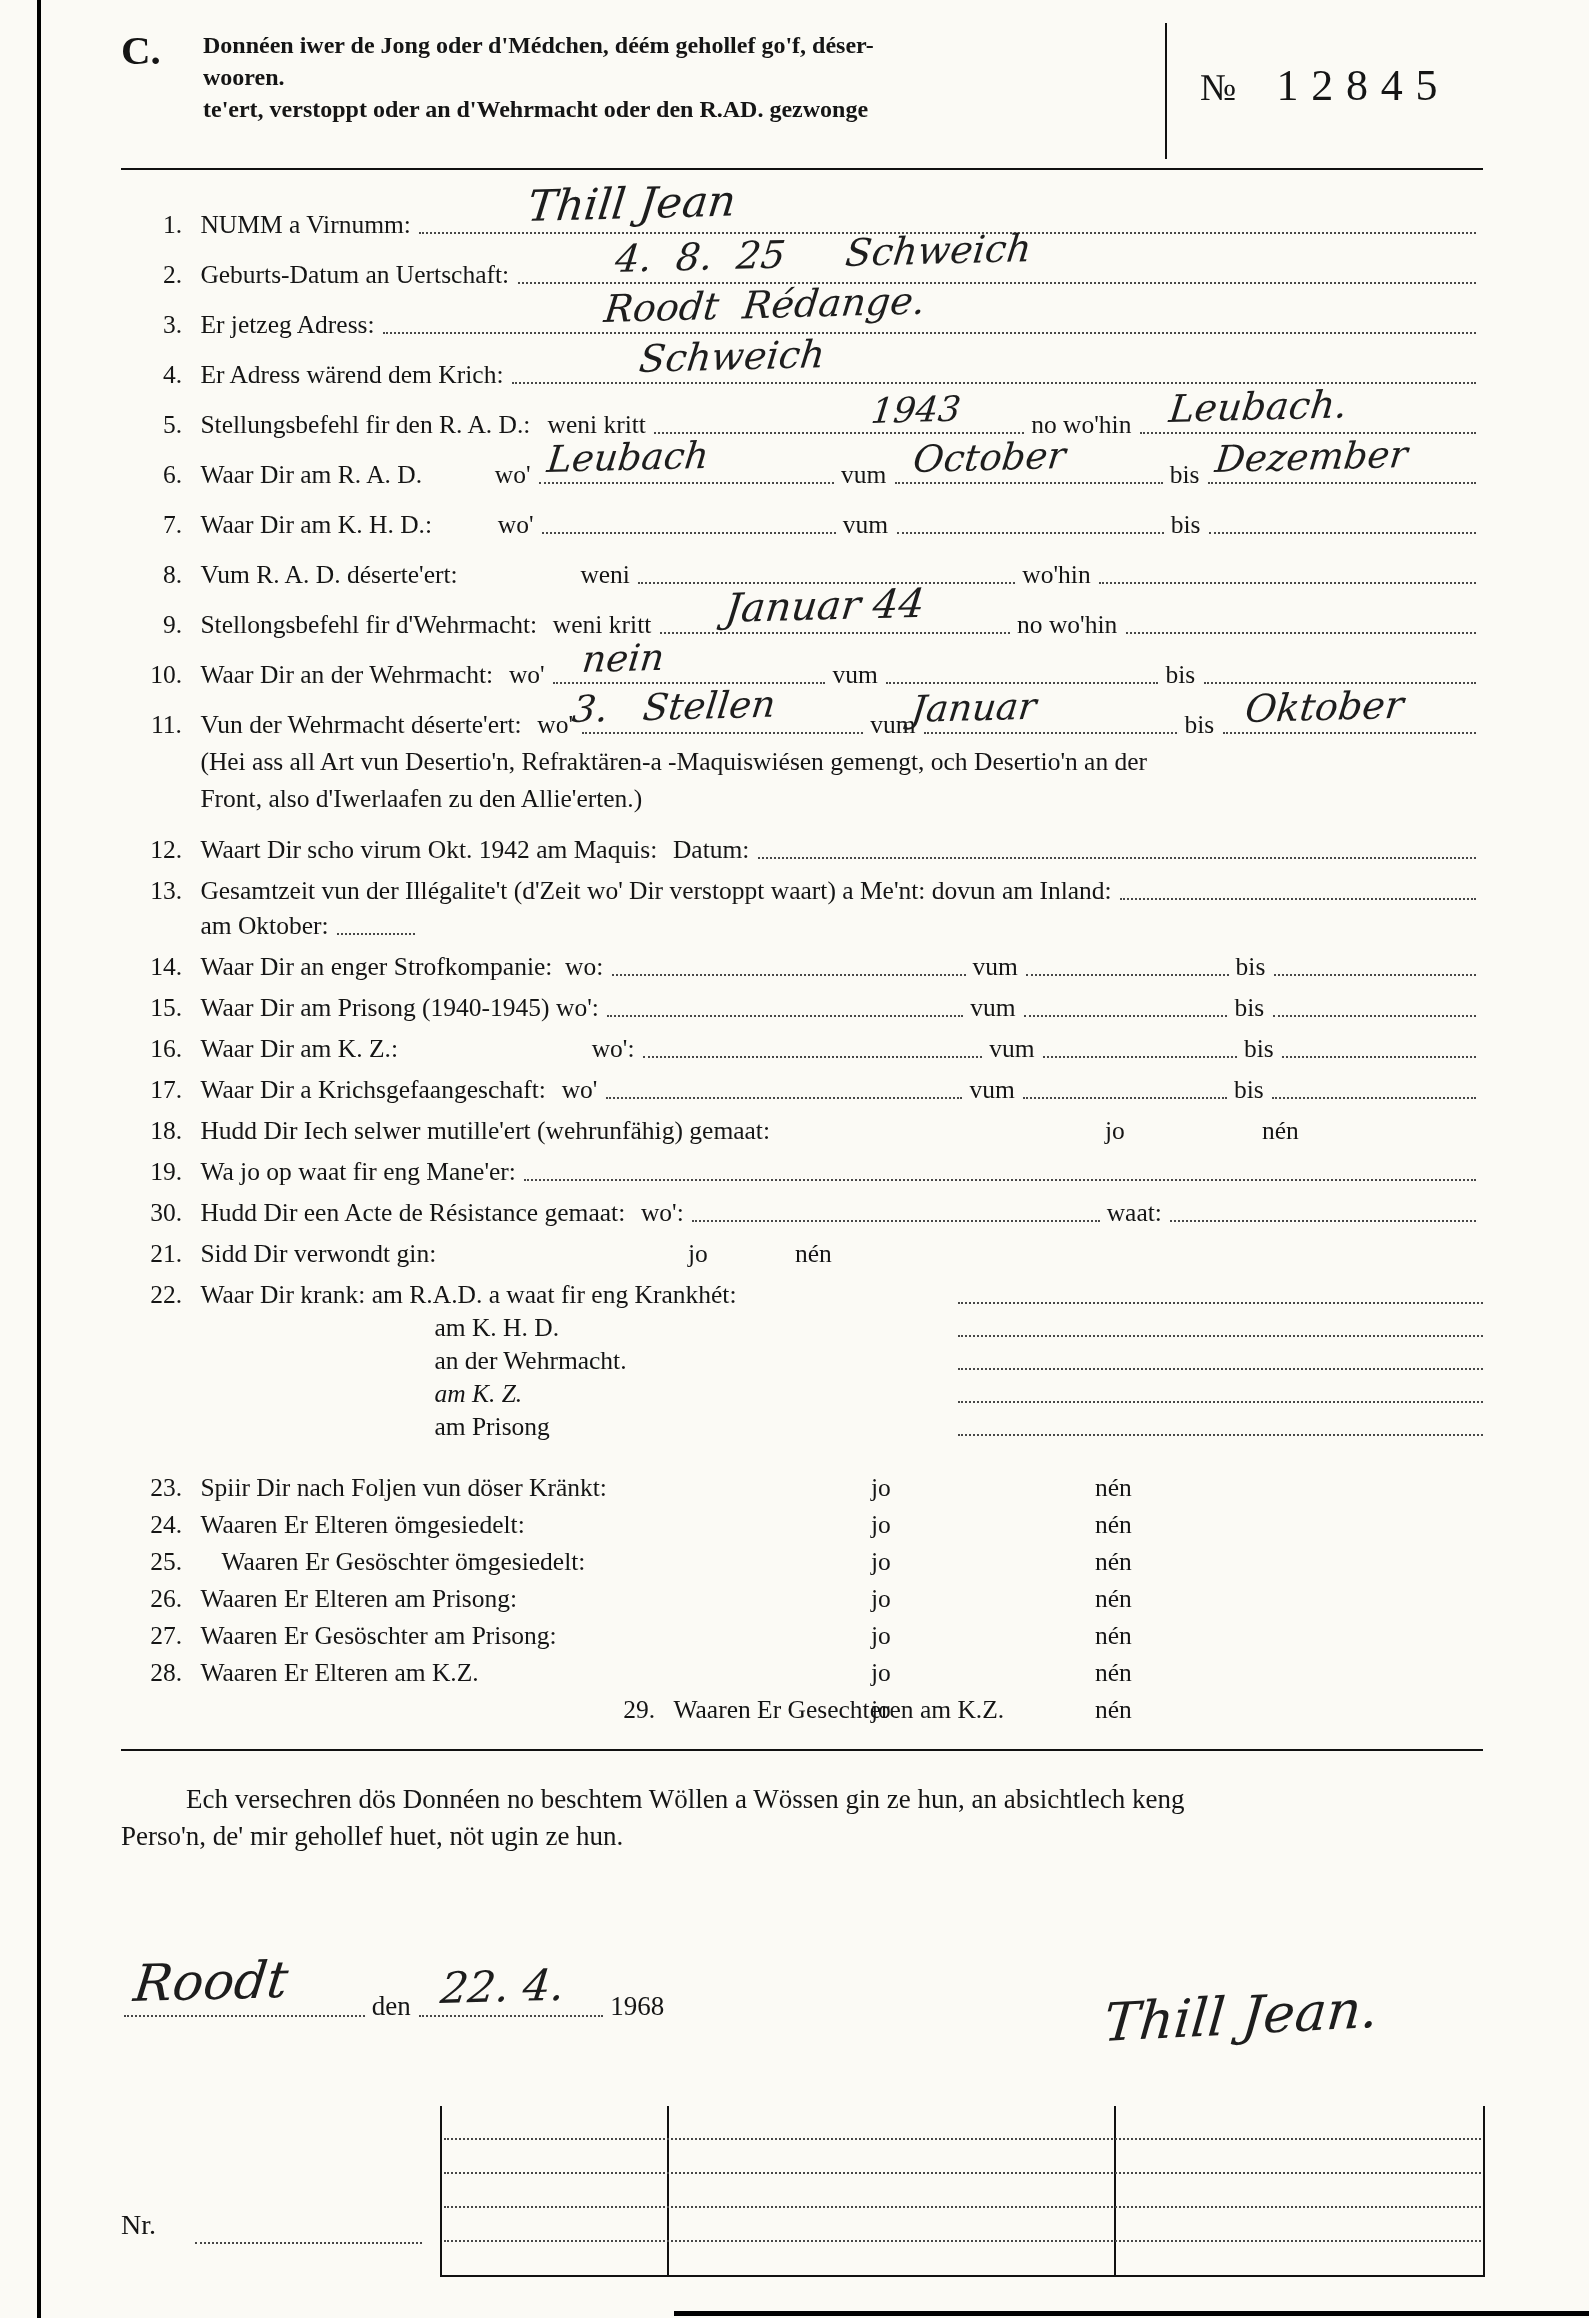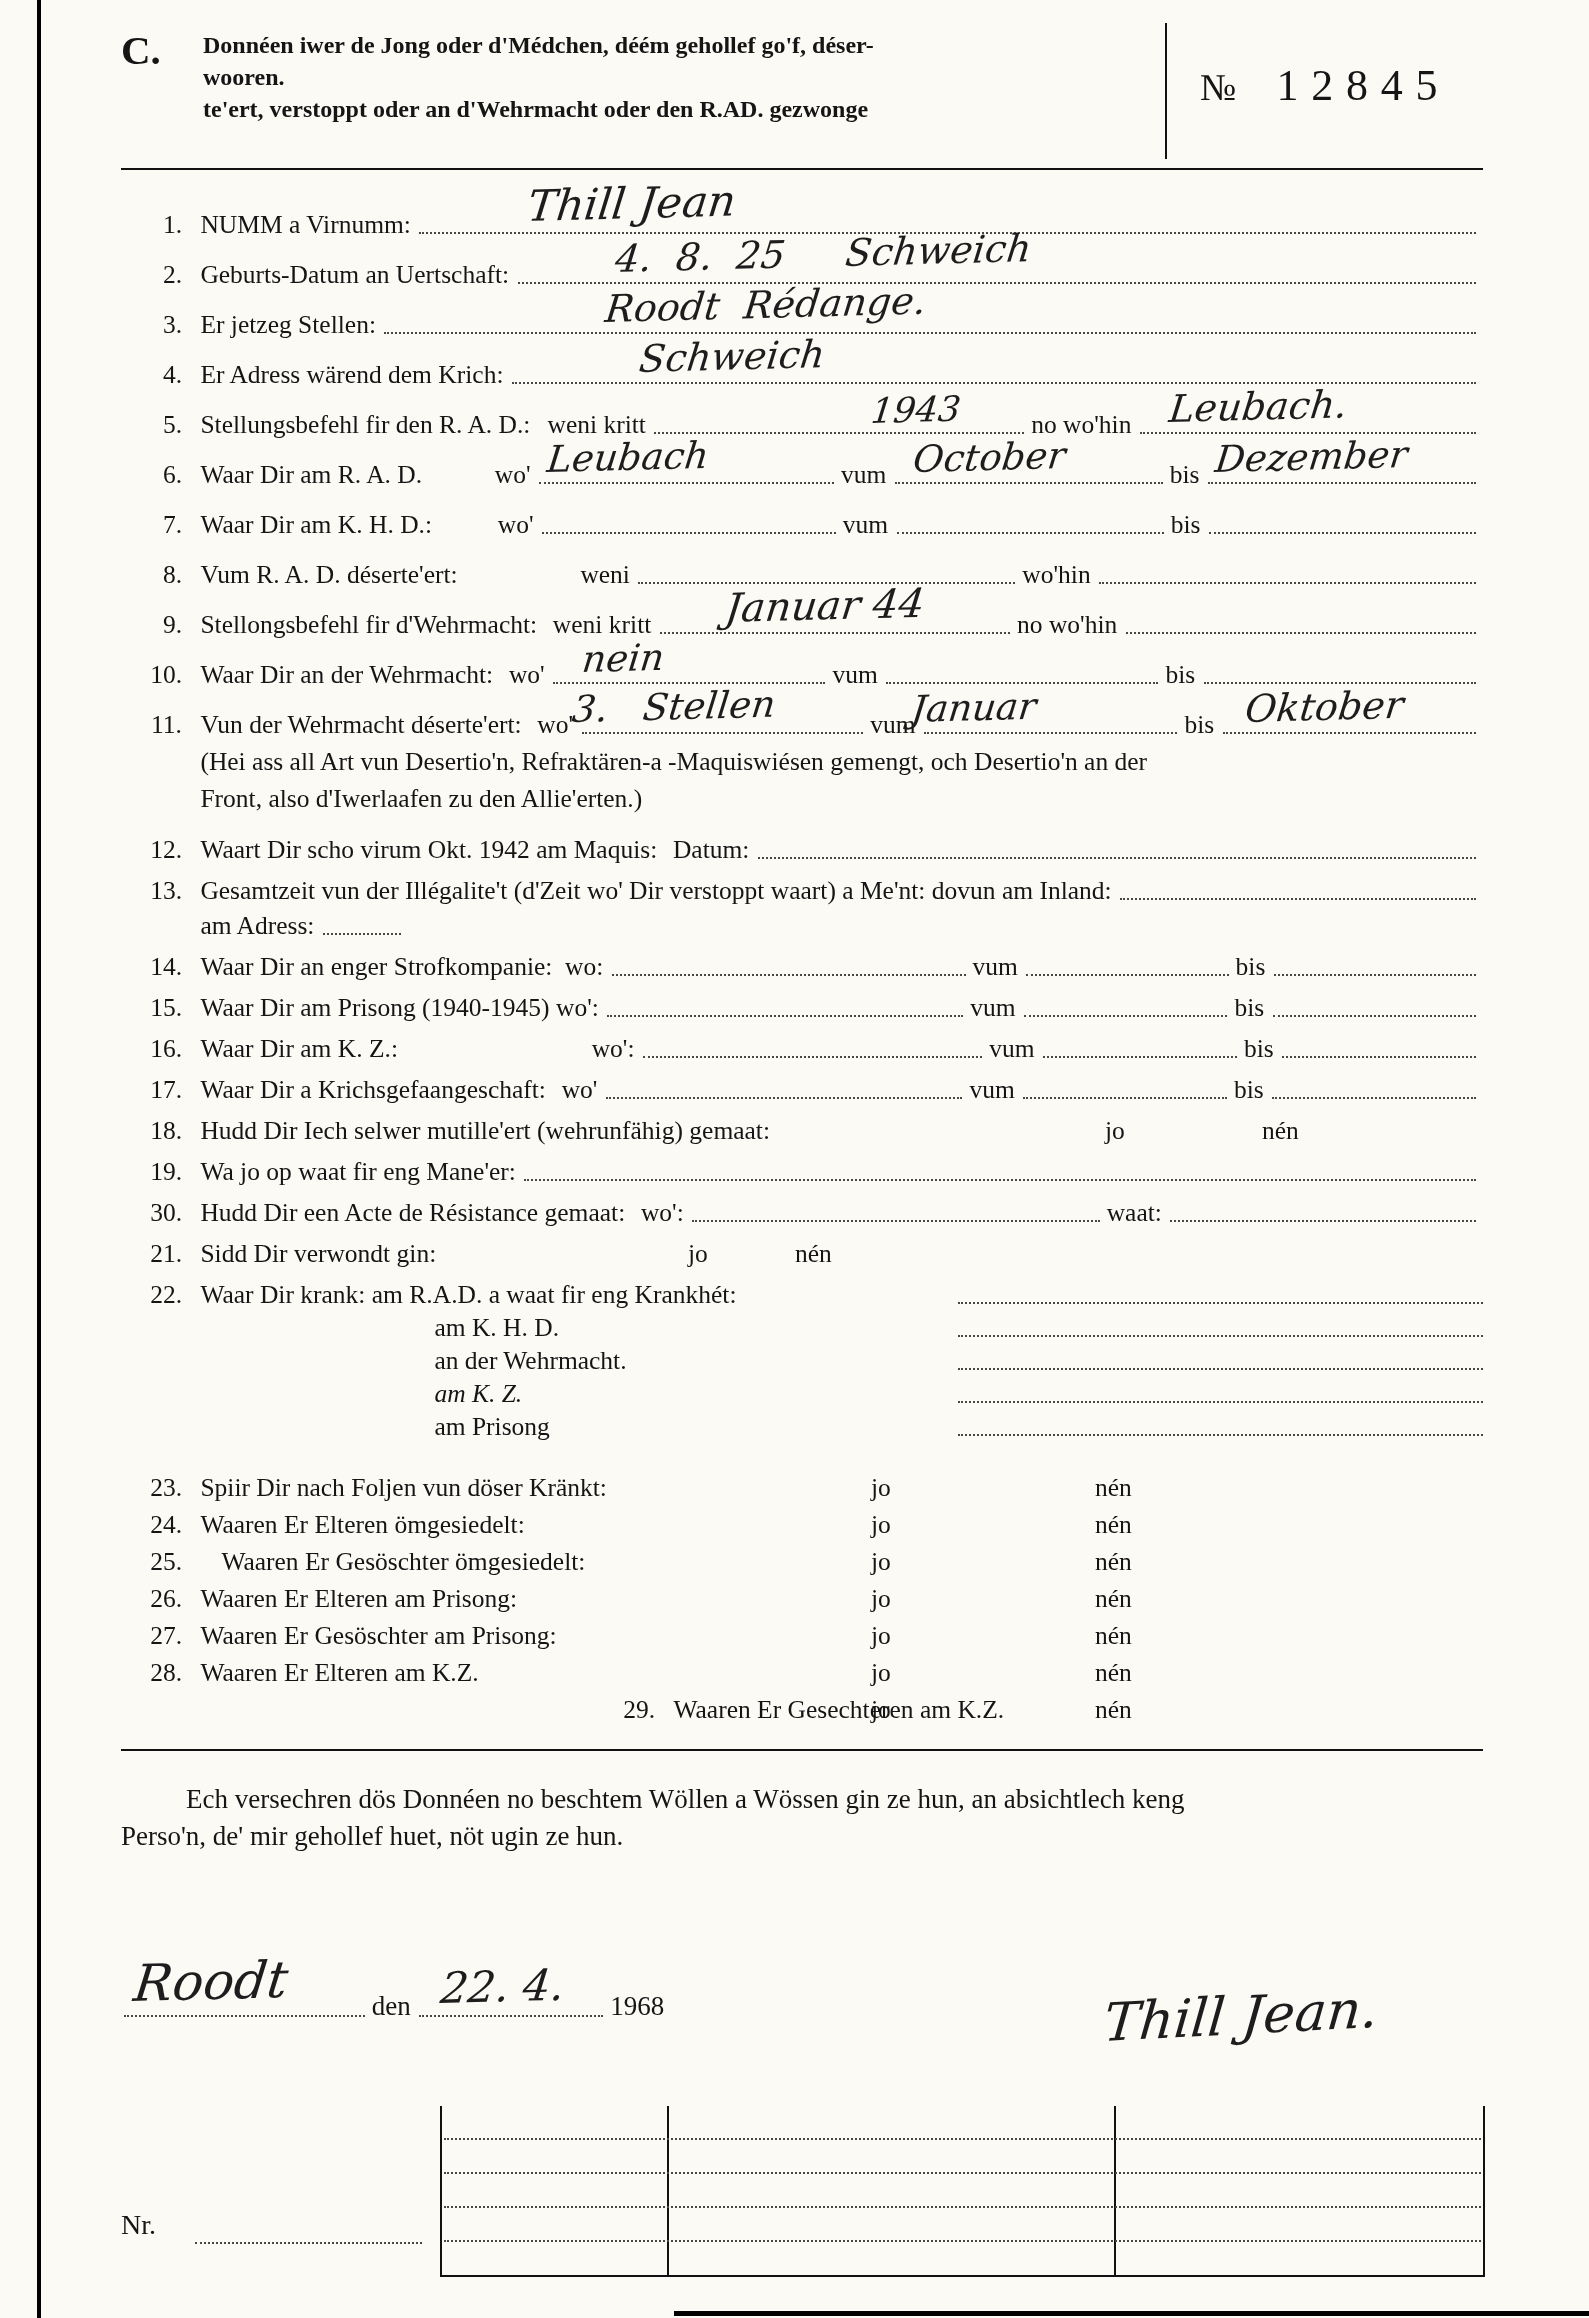--- a/index.html
+++ b/index.html
@@ -99,21 +99,21 @@
           <span class="num">2.</span>
           <span class="lbl">Geburts-Datum an Uertschaft:</span>
           <span class="fill" style="flex-grow: 1;">
             <span class="hand" style="left: 10%; font-size: 38px;">4.  8.  25     Schweich</span>
           </span>
         </div>
       </div>
       <div class="item">
         <div class="line">
           <span class="num">3.</span>
-          <span class="lbl">Er jetzeg Stellen:</span>
+          <span class="lbl">Er jetzeg Adress:</span>
           <span class="fill" style="flex-grow: 1;">
             <span class="hand" style="left: 20%; font-size: 38px;">Roodt  Rédange.</span>
           </span>
         </div>
       </div>
       <div class="item">
         <div class="line">
           <span class="num">4.</span>
           <span class="lbl">Er Adress wärend dem Krich:</span>
           <span class="fill" style="flex-grow: 1;">
@@ -236,21 +236,21 @@
         </div>
       </div>
       <div class="item tight">
         <div class="line">
           <span class="num">13.</span>
           <span class="lbl">Gesamtzeit vun der Illégalite't (d'Zeit wo' Dir verstoppt waart) a Me'nt: dovun am Inland:</span>
           <span class="fill" style="flex-grow: 1;"></span>
         </div>
         <div class="line" style="height: 35px;">
           <span class="num"></span>
-          <span class="lbl">am Adress:</span>
+          <span class="lbl">am Oktober:</span>
           <span class="fill" style="width: 78px;"></span>
         </div>
       </div>
       <div class="item tight">
         <div class="line">
           <span class="num">14.</span>
           <span class="lbl">Waar Dir an enger Strofkompanie:</span>
           <span class="lbl" style="margin-left: 7px;">wo:</span>
           <span class="fill" style="flex-grow: 1.4;"></span>
           <span class="lbl">vum</span>

